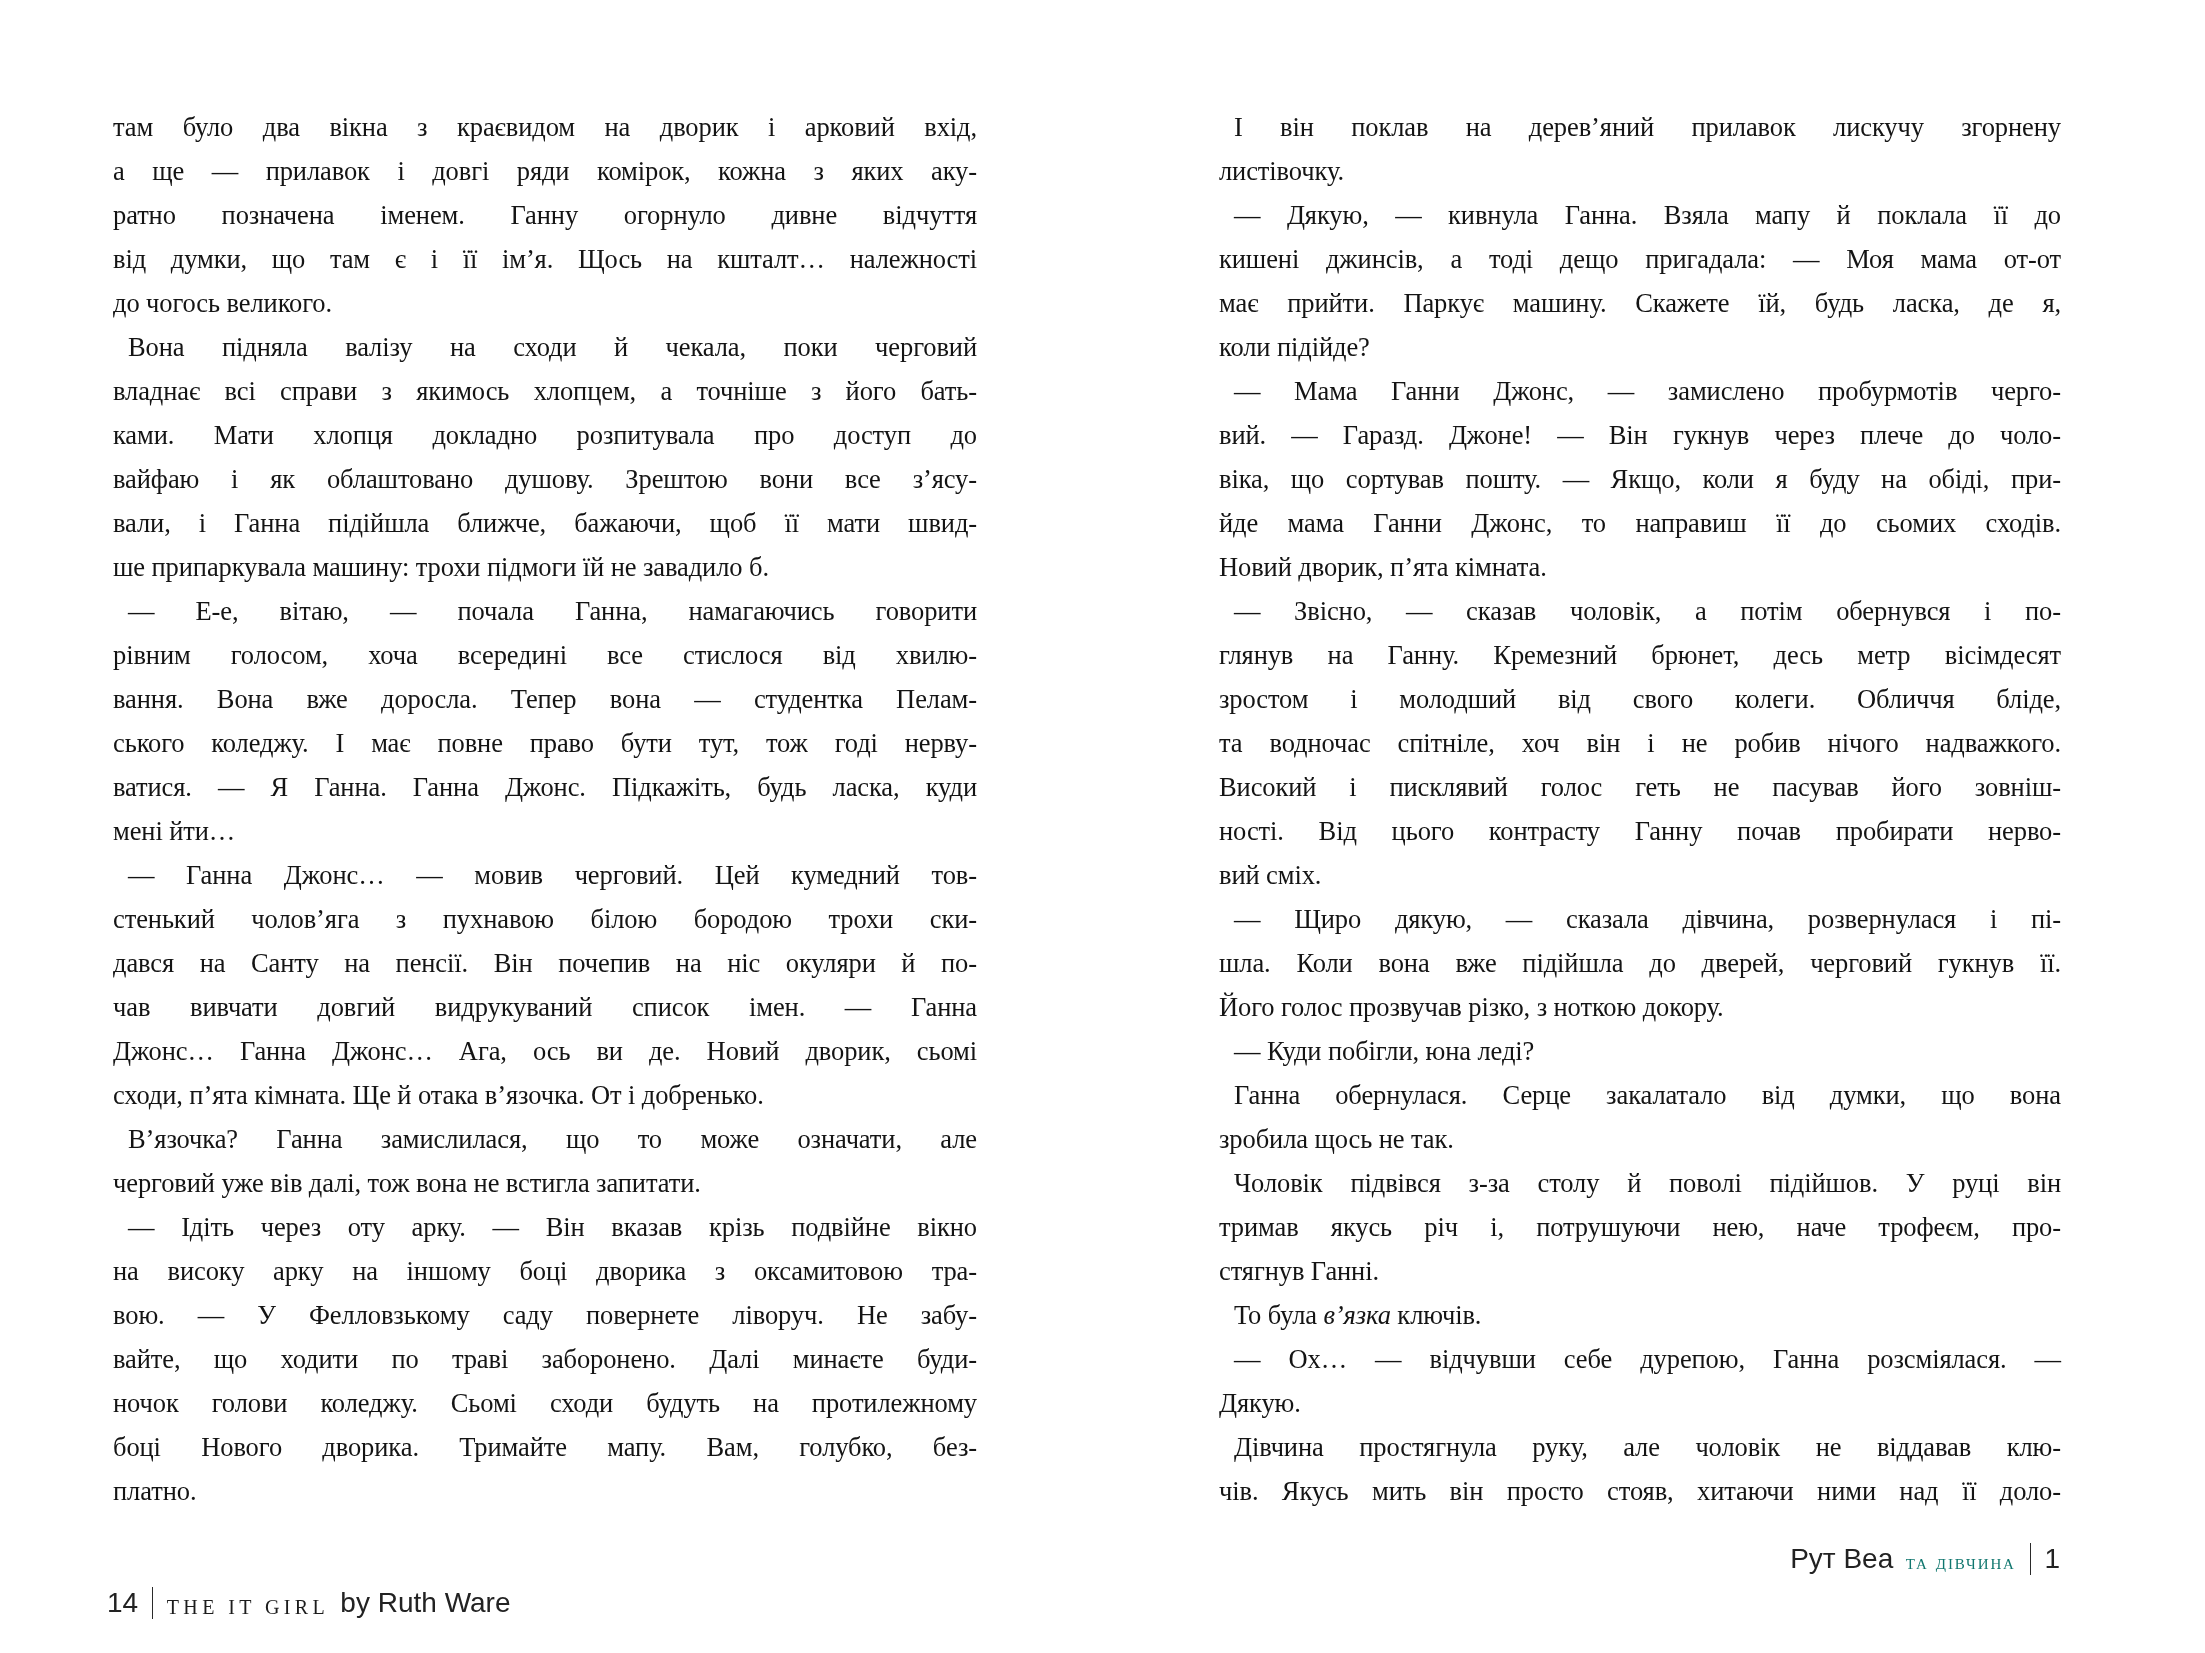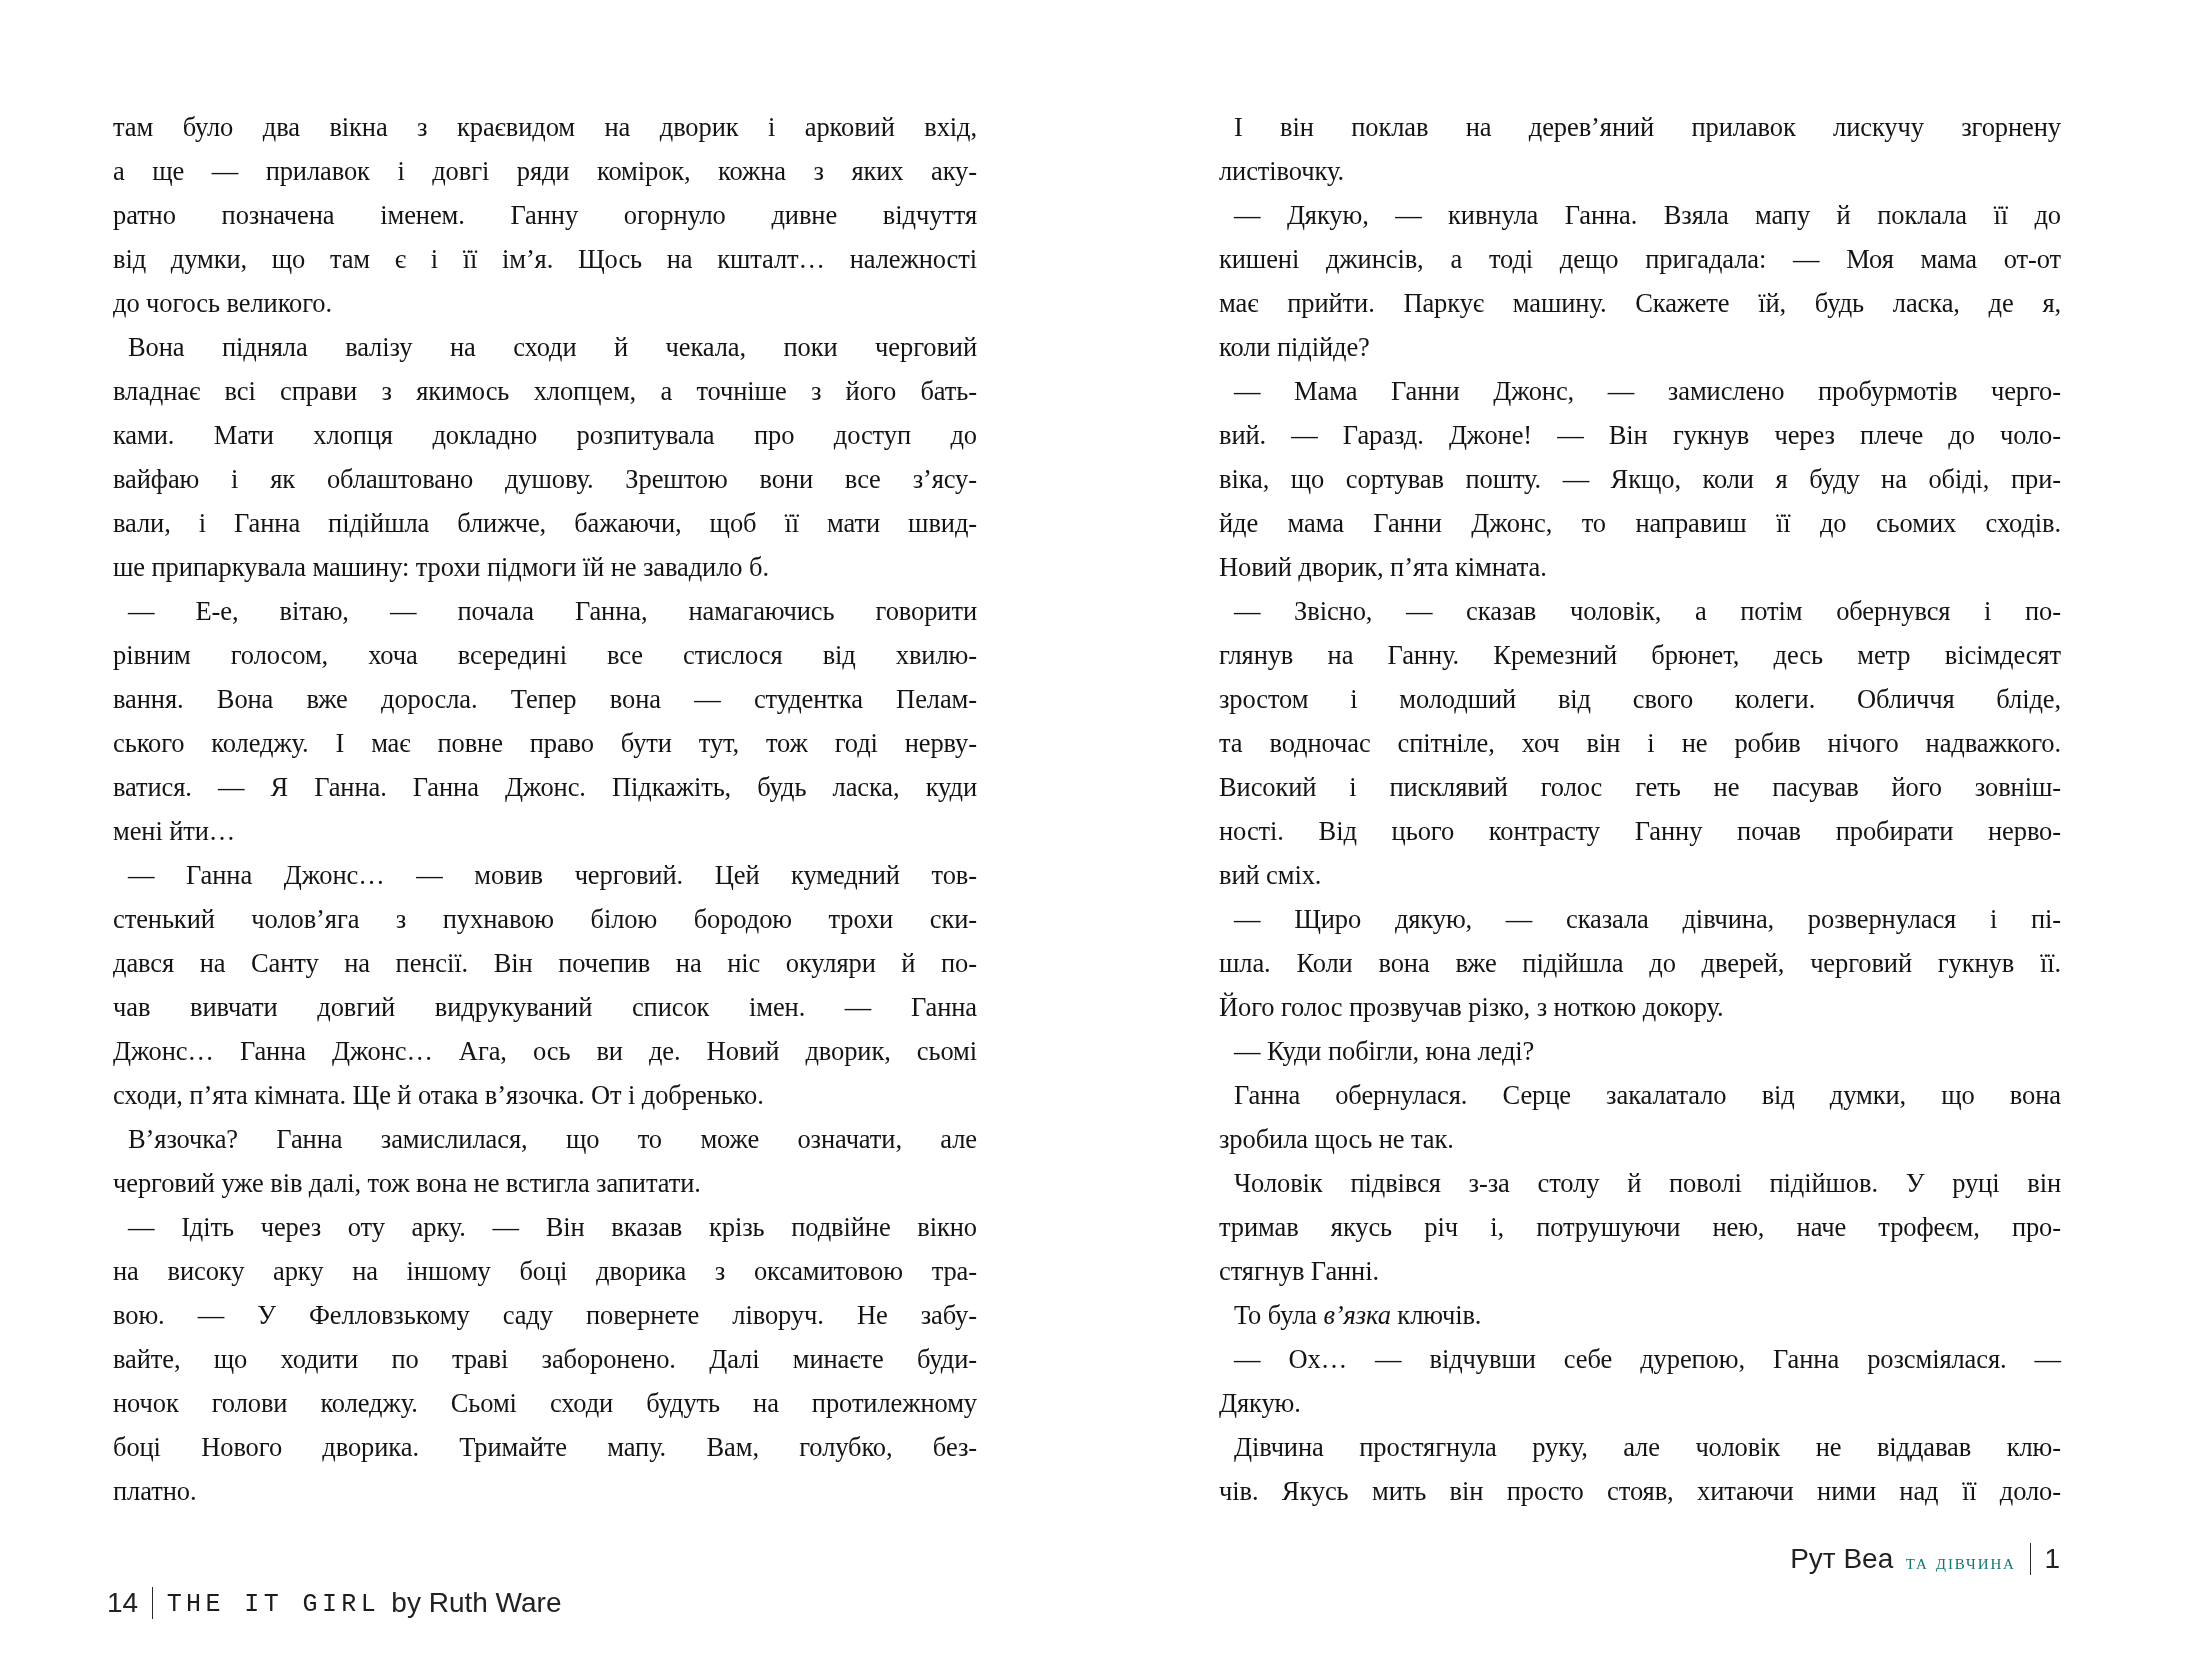--- a/index.html
+++ b/index.html
@@ -46,22 +46,22 @@
     letter-spacing:0px;
     color:#222;
   }
   .f-bar{
     width:1.2px;height:32px;
     background:#2a2a2a;
     margin:0 13.7px;
     flex:0 0 auto;
   }
   .f-title-en{
-    font-family:Liberation Mono, monospace;
-    font-size:25px;
+    font-family:Liberation Serif, serif;
+    font-size:20px;
     letter-spacing:4.4px;
     color:#1c1c1c;
   }
   .f-author-en{margin-left:11.2px;margin-top:44px;}
   .f-title-ua{
     font-family:"Liberation Serif", serif;
     font-variant:small-caps;
     font-size:21px;
     letter-spacing:1.9px;
     margin-left:12.4px;

